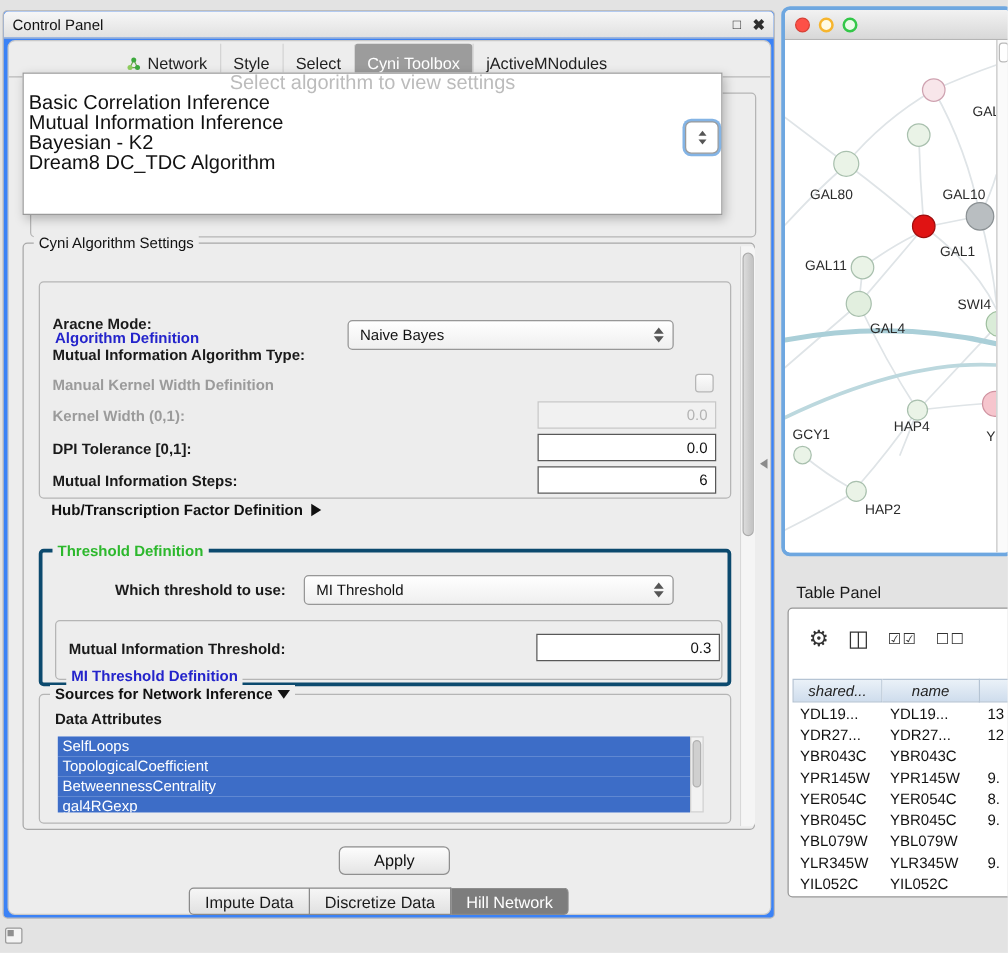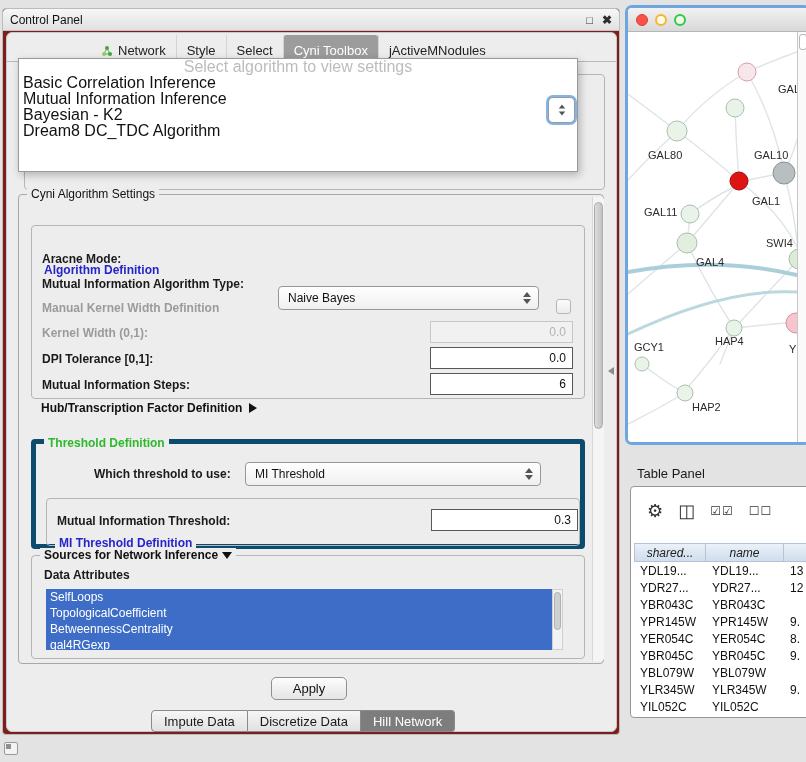--- a/index.html
+++ b/index.html
@@ -1,21 +1,21 @@
 <!DOCTYPE html>
 <html style="--sel-blue: #3d6dc7; --legend-blue: #2424cb; --legend-green: #2db82d; --active-tab: #9c9c9c; --mac-close: #fd5047; --mac-min: #f6b52e; --mac-zoom: #33c748; --focus-ring: #6ea7e0;"><head>
 <meta charset="utf-8">
 <style>
   *{margin:0;padding:0;box-sizing:border-box;}
   html,body{width:806px;height:762px;overflow:hidden;background:#e3e3e3;
     font-family:"Liberation Sans",sans-serif;position:relative;}
 
   
   #cp-window{position:absolute;left:2px;top:8px;width:618px;height:727px;
-    background:#7f1d1d;border:1px solid #bcbcbc;border-radius:4px;}
+    background:#3b82f6;border:1px solid #bcbcbc;border-radius:4px;}
   #cp-titlebar{position:absolute;left:0;top:0;width:100%;height:22px;
     background:linear-gradient(#f7f7f7,#e1e1e1);border-bottom:1px solid #c4c4c4;
     display:flex;align-items:center;padding:0 7px;font-size:12px;color:#111;
     border-radius:4px 4px 0 0;}
   .cp-title{flex:1;}
   .tb-icon{font-size:11px;color:#2e2e2e;margin-left:9px;}
   .tb-icon.close{font-size:12px;font-weight:bold;}
   #cp-inner{position:absolute;left:3px;top:23px;width:611px;height:700px;
     border:1px solid #c9c9c9;border-radius:6px;background:#ededed;}
 
@@ -70,35 +70,35 @@
     background:linear-gradient(#fcfcfc,#ececec);}
 
   #hub-row{position:absolute;left:22px;top:206px;display:flex;align-items:center;gap:7px;
     font-size:12px;font-weight:bold;color:#111;}
   .tri-right{width:0;height:0;border-top:5px solid transparent;border-bottom:5px solid transparent;
     border-left:8px solid #111;}
   .tri-down-s{width:0;height:0;border-left:5px solid transparent;border-right:5px solid transparent;
     border-top:7px solid #111;display:inline-block;margin-left:4px;vertical-align:middle;}
 
   #th-box{position:absolute;left:12px;top:244px;width:554px;height:110px;
-    border:5px solid #0c4a6e;border-radius:4px;}
+    border:3px solid #0c4a6e;border-radius:4px;}
   #mi-box{position:absolute;left:10px;top:54px;width:534px;height:48px;
     border:1px solid #b5b5b5;border-radius:4px;}
 
   #src-box{position:absolute;left:12px;top:360px;width:554px;height:104px;
     border:1px solid #b5b5b5;border-radius:4px;}
   #attr-list{position:absolute;left:14px;top:33px;width:506px;height:61px;
     overflow:hidden;background:#fff;}
   .attr-item{height:16px;line-height:16px;background:var(--sel-blue,#3d6dc7);color:#fff;
     font-size:12px;padding-left:4px;}
   #list-scroll{position:absolute;left:520px;top:33px;width:11px;height:61px;
     background:#f2f2f2;border:1px solid #d0d0d0;}
   #list-thumb{margin:2px 1px;height:38px;background:#cfcfcf;border:1px solid #b0b0b0;border-radius:4px;}
 
-  #apply-btn{position:absolute;left:264px;top:644px;width:76px;height:23px;
+  #apply-btn{position:absolute;left:264px;top:644px;width:89px;height:23px;
     background:linear-gradient(#fdfdfd,#e4e4e4);border:1px solid #8f8f8f;border-radius:5px;
     font-size:13px;display:flex;align-items:center;justify-content:center;color:#111;}
 
   #bottom-tabs{position:absolute;left:144px;top:677px;height:22px;display:flex;font-size:13px;color:#1a1a1a;}
   .btab{padding:0 12px;border:1px solid #8a8a8a;border-left:none;display:flex;align-items:center;
     background:linear-gradient(#f6f6f6,#e1e1e1);}
   .btab:first-child{border-left:1px solid #8a8a8a;border-radius:4px 0 0 4px;}
   .btab:last-child{border-radius:0 4px 4px 0;}
   .btab.active{background:#7d7d7d;color:#fff;}
 
@@ -202,21 +202,21 @@
       <div id="cp-scroll">
         <div id="cp-scroll-thumb"></div>
       </div>
 
       <div id="alg-box">
         <span class="legend b blue">Algorithm Definition</span>
 
         <span class="flabel" style="left:10px;top:26px;">Aracne Mode:</span>
 
         <span class="flabel" style="left:10px;top:51px;">Mutual Information Algorithm Type:</span>
-        <div class="combo" style="left:246px;top:60px;width:261px;">
+        <div class="combo" style="left:246px;top:30px;width:261px;">
           <span>Naive Bayes</span>
           <span class="arrows">
               <span class="tri-up"></span>
               <span class="tri-dn"></span>
             </span>
         </div>
 
         <span class="flabel disabled" style="left:10px;top:75px;">Manual Kernel Width Definition</span>
         <div class="checkbox" style="left:524px;top:73px;"></div>
 

